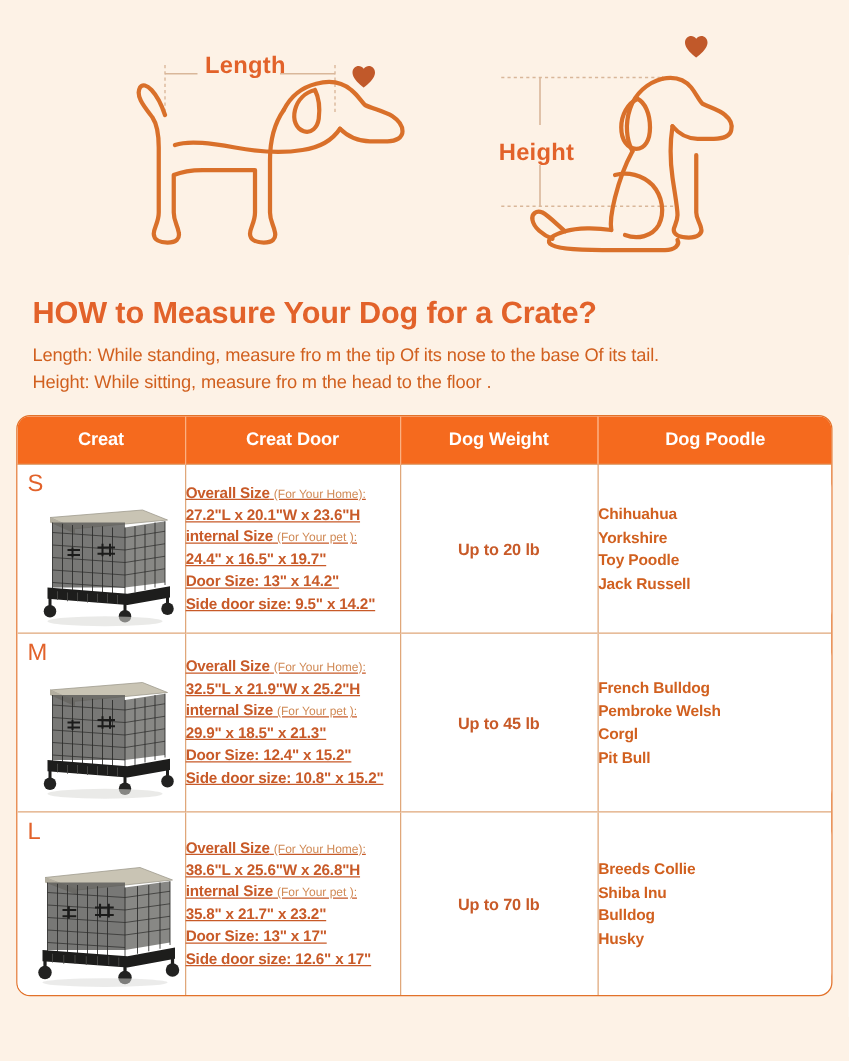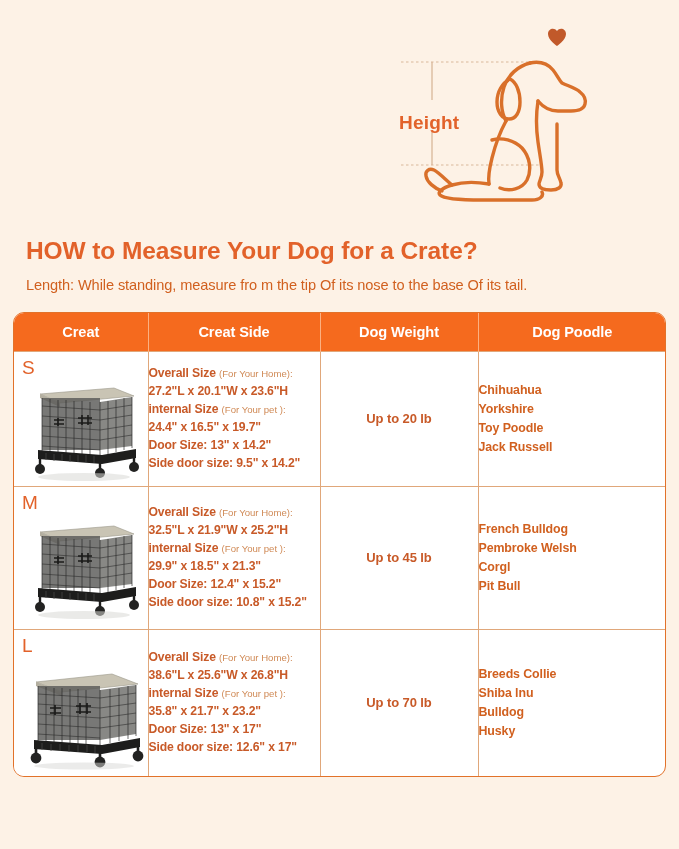--- a/index.html
+++ b/index.html
@@ -130,21 +130,21 @@
     line-height: 1.47;
     font-weight: bold;
     letter-spacing: -0.15px;
   }
   .spec-cell .muted {
     font-weight: normal;
     font-size: 9.6px;
     color: #D08A56;
     letter-spacing: 0;
   }
-  .spec-line { white-space: nowrap; }
+  .spec-line { white-space: nowrap; text-decoration: underline; }
 
   
   .weight-cell {
     text-align: center;
     color: #C85A28;
     font-size: 13px;
     font-weight: bold;
     letter-spacing: -0.1px;
   }
 
@@ -156,20 +156,77 @@
     line-height: 1.52;
     font-weight: bold;
     letter-spacing: -0.1px;
   }
 </style>
 </head>
 <body>
 
 <div class="illus-band">
 
+  <div class="illus left">
+    <div class="dim-label length">Length</div>
+    <svg width="300" height="222" viewBox="0 0 300 222">
+
+      <line x1="36" y1="59" x2="62" y2="59" stroke="#D9B79A" stroke-width="1.1"></line>
+      <line x1="128" y1="59" x2="172" y2="59" stroke="#D9B79A" stroke-width="1.1"></line>
+      <line x1="36" y1="52" x2="36" y2="92" stroke="#D9B79A" stroke-width="1.1" stroke-dasharray="2.5,2.5"></line>
+      <line x1="172" y1="52" x2="172" y2="92" stroke="#D9B79A" stroke-width="1.1" stroke-dasharray="2.5,2.5"></line>
+
+      <g fill="none" stroke="#D9702A" stroke-width="3.4" stroke-linecap="round" stroke-linejoin="round">
+        <path d="M36,92
+                 C30,74 20,64 16,70
+                 C12,77 20,86 26,94
+                 C30,100 31,108 31,118
+                 L31,170
+                 C31,178 27,182 27,187
+                 C27,192 32,194 38,194
+                 C45,194 48,191 47,186
+                 C46,180 43,177 43,170
+                 L43,140
+                 C50,137 58,136 66,136
+                 L108,136
+                 L108,170
+                 C108,178 104,182 104,187
+                 C104,192 109,194 115,194
+                 C122,194 125,191 124,186
+                 C123,180 120,177 120,170
+                 L120,128
+                 C120,112 124,98 131,88"></path>
+        <path d="M131,88
+                 C136,78 145,70 157,67
+                 C168,64 178,66 185,72
+                 C190,76 193,81 196,84
+                 C202,87 212,89 218,93
+                 C224,97 226,101 226,105
+                 C226,110 221,113 214,113
+                 L200,113
+                 C190,113 182,109 176,103"></path>
+        <path d="M176,103
+                 C170,112 160,118 146,120
+                 C128,123 108,121 92,118
+                 C74,115 56,112 44,116"></path>
+
+        <path d="M156,72
+                 C148,74 142,80 140,88
+                 C138,96 141,103 147,105
+                 C153,107 158,102 159,95
+                 C160,87 159,78 156,72"></path>
+      </g>
+
+      <path d="M186,58
+               C186,53 192,51 195,55
+               C198,51 204,53 204,58
+               C204,64 195,70 195,70
+               C195,70 186,64 186,58 Z" fill="#C1592A"></path>
+    </svg>
+  </div>
 
   <div class="illus right">
     <div class="dim-label height">Height</div>
     <svg width="300" height="222" viewBox="0 0 300 222">
 
       <line x1="19" y1="62" x2="160" y2="62" stroke="#D9B79A" stroke-width="1.1" stroke-dasharray="2.5,2.5"></line>
       <line x1="19" y1="165" x2="160" y2="165" stroke="#D9B79A" stroke-width="1.1" stroke-dasharray="2.5,2.5"></line>
       <line x1="50" y1="62" x2="50" y2="100" stroke="#D9B79A" stroke-width="1.3"></line>
       <line x1="50" y1="132" x2="50" y2="165" stroke="#D9B79A" stroke-width="1.3"></line>
 
@@ -229,34 +286,35 @@
                C178,27 184,29 184,34
                C184,40 175,46 175,46
                C175,46 166,40 166,34 Z" fill="#C1592A"></path>
     </svg>
   </div>
 </div>
 
 <div class="copy-block">
   <h1 class="headline">HOW to Measure Your Dog for a Crate?</h1>
   <p class="subline">Length: While standing, measure fro m the tip Of its nose to the base Of its tail.</p>
+  <p class="subline">Height: While sitting, measure fro m the head to the floor .</p>
 </div>
 
 <div class="table-wrap">
   <table class="crate">
     <colgroup>
       <col class="col-crate">
         <col class="col-size">
         <col class="col-weight">
         <col class="col-breeds">
     </colgroup>
     <thead>
       <tr>
         <th>Creat</th>
-        <th>Creat Side</th>
+        <th>Creat Door</th>
         <th>Dog Weight</th>
         <th>Dog Poodle</th>
       </tr>
     </thead>
     <tbody>
 
       <tr>
         <td>
           <div class="crate-cell">
             <span class="size-letter">S</span>

